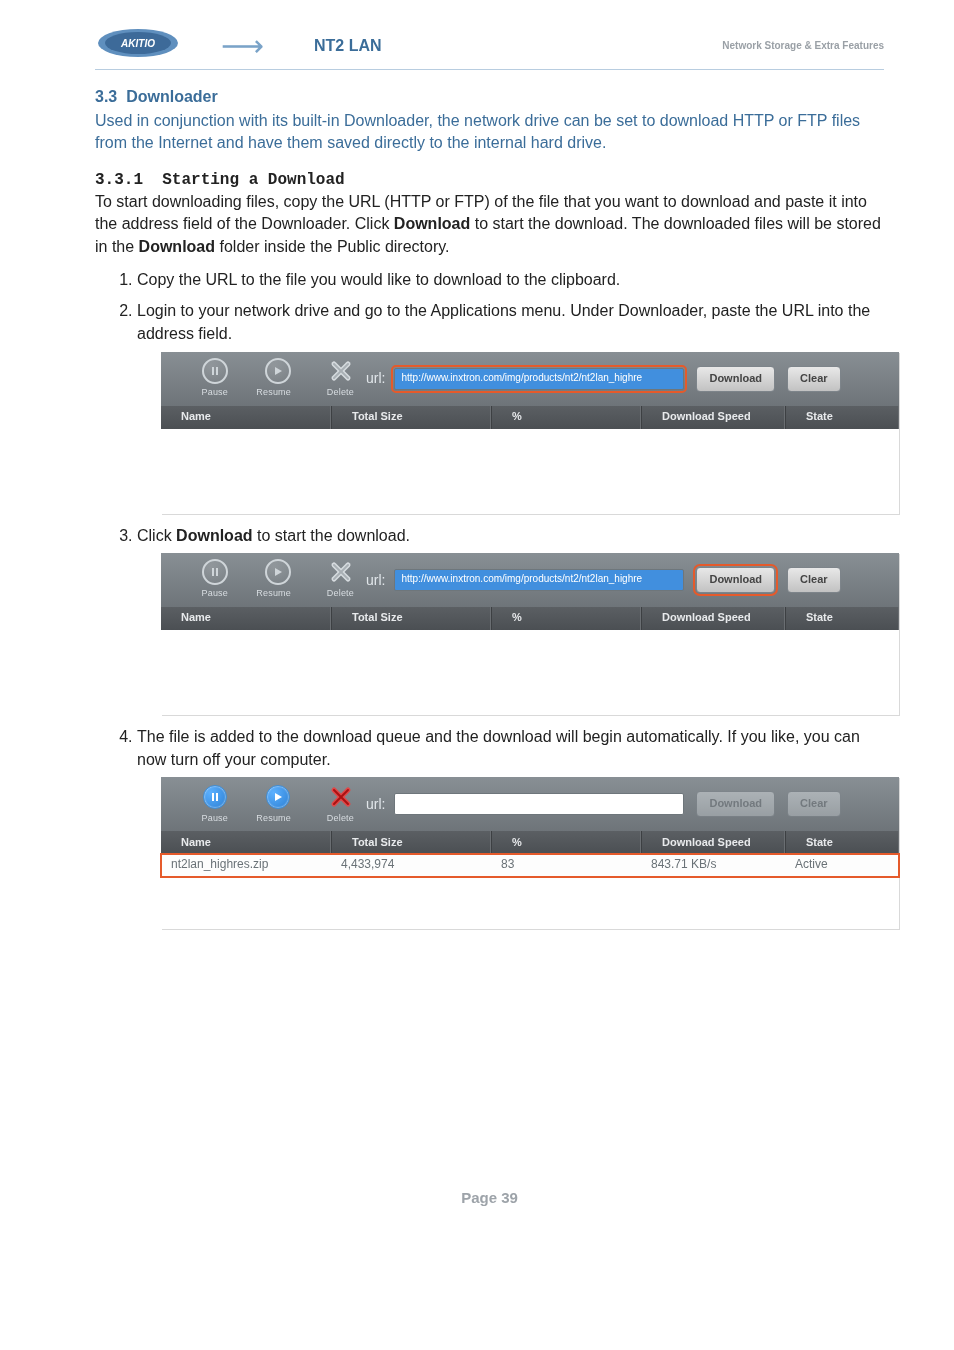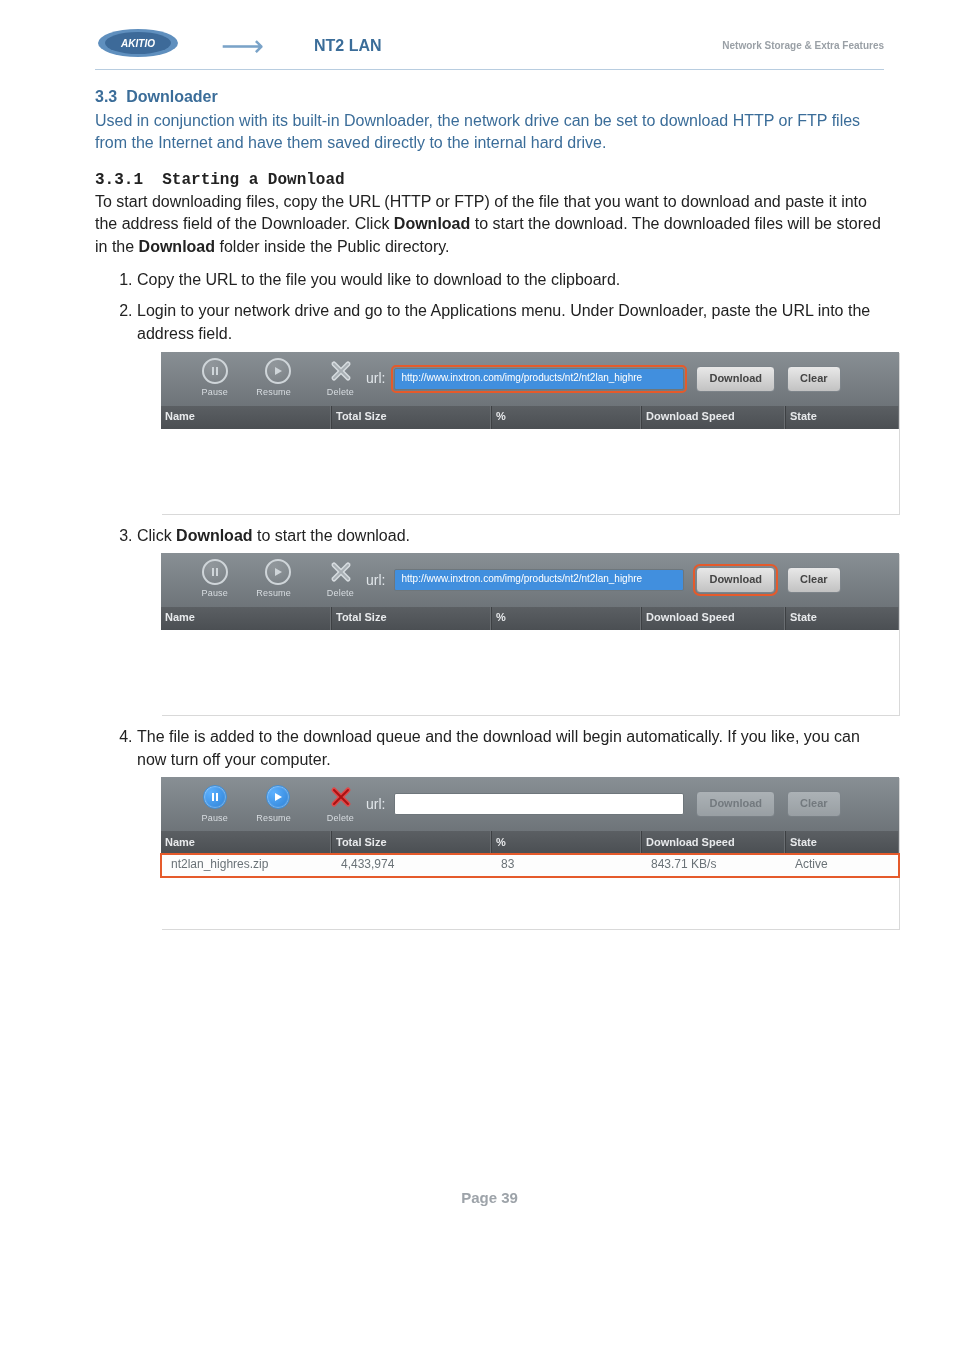--- a/index.html
+++ b/index.html
@@ -192,21 +192,21 @@
   .dl-headers {
     display: flex;
     background: linear-gradient(#5b5f63, #4b4f53);
     height: 23px;
     align-items: center;
   }
   .dl-col {
     color: #e8eaec;
     font-size: 11px;
     font-weight: bold;
-    padding-left: 4px;
+    padding-left: 20px;
     border-right: 1px solid #6a6e72;
     border-left: 1px solid #3d4043;
     height: 100%;
     display: flex; align-items: center;
     box-sizing: border-box;
   }
   .dl-col:first-child { border-left: none; }
   .dl-body {
     background: #fff;
     min-height: 85px;

